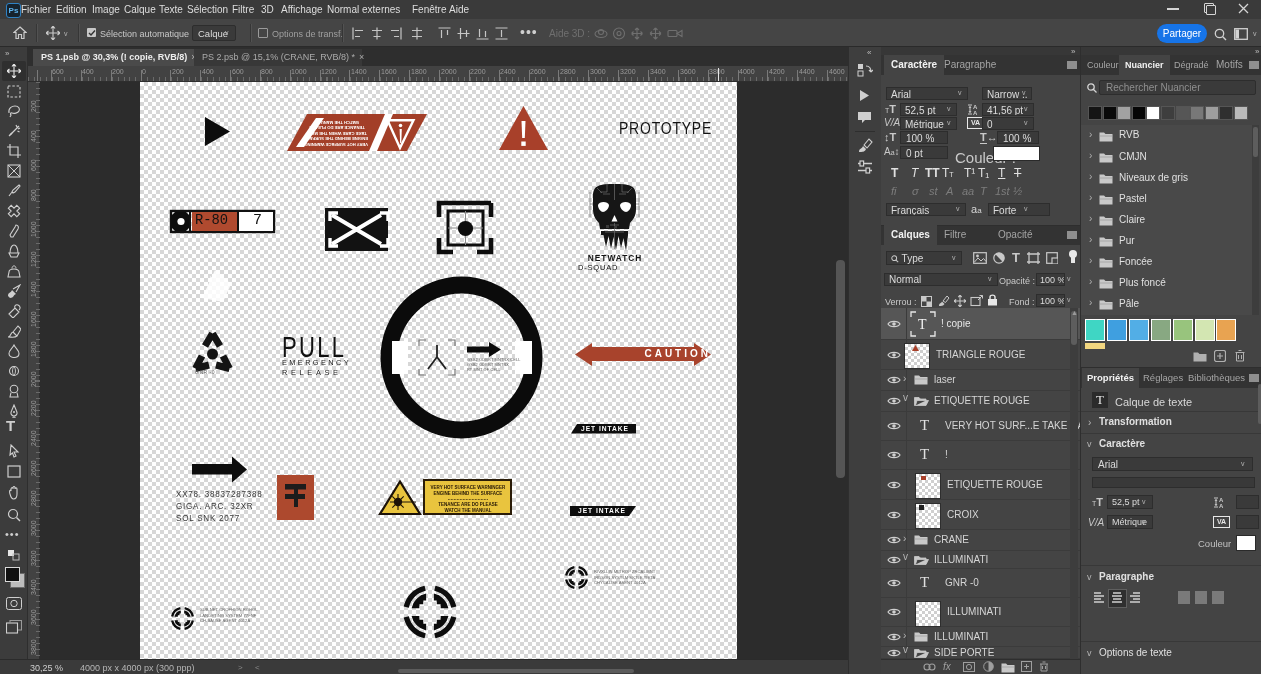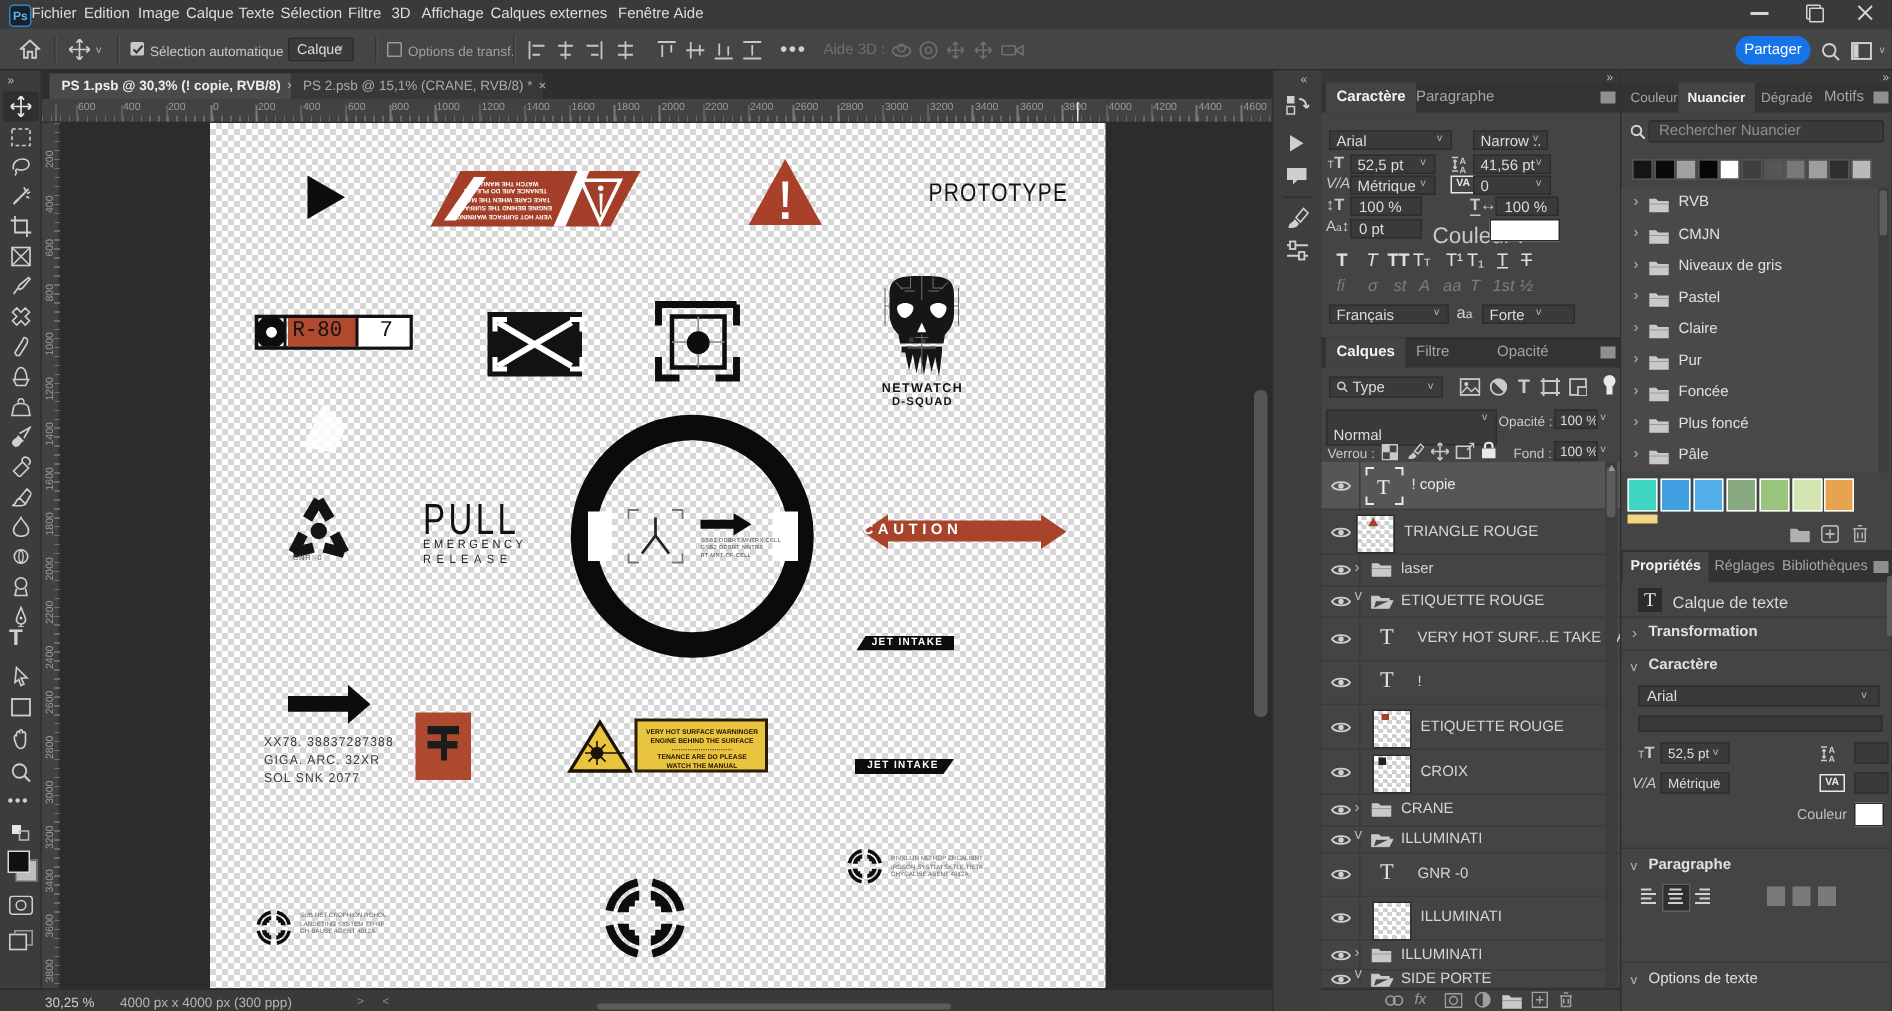--- a/index.html
+++ b/index.html
@@ -37,21 +37,21 @@
 <div class="a" style="left:6px;top:3px;width:13px;height:13px;background:#16232e;border:1px solid #2f82c4;border-radius:3px;color:#5eb4ef;font-size:8px;font-weight:bold;text-align:center;line-height:13px">Ps</div>
 <span style="left:21px">Fichier</span>
     <span style="left:56px">Edition</span>
     <span style="left:92px">Image</span>
     <span style="left:124px">Calque</span>
     <span style="left:159px">Texte</span>
     <span style="left:187px">Sélection</span>
     <span style="left:232px">Filtre</span>
     <span style="left:261px">3D</span>
     <span style="left:281px">Affichage</span>
-    <span style="left:327px">Calques externes</span>
+    <span style="left:327px">Normal externes</span>
     <span style="left:412px">Fenêtre</span>
     <span style="left:449px">Aide</span>
 <div class="a" style="left:1167px;top:8px;width:12px;height:1.5px;background:#d5d5d5"></div>
 <div class="a" style="left:1204px;top:3px;width:8px;height:8px;border:1.2px solid #d5d5d5;border-radius:1px"></div>
 <div class="a" style="left:1206px;top:5px;width:8px;height:8px;border:1.2px solid #d5d5d5;border-radius:1px;background:#3a3a3a"></div>
 <svg class="a" style="left:1238px;top:3px" width="11" height="11" viewBox="0 0 11 11">
       <path d="M1 1 L10 10 M10 1 L1 10" stroke="#d5d5d5" stroke-width="1.3"></path>
     </svg>
 </div>
 <div class="a" id="optbar">
@@ -382,27 +382,27 @@
         </defs>
 <use href="#xh" transform="translate(259 499) scale(0.969)"></use>
 <use href="#xh" transform="translate(423 482) scale(0.422)"></use>
 <use href="#xh" transform="translate(29 523) scale(0.422)"></use>
 </svg>
 <div class="a" style="left:479px;top:36.5px;width:90px;color:#141414;font-size:17px;letter-spacing:1px;transform:scaleX(0.82);transform-origin:left top;white-space:nowrap">PROTOTYPE</div>
 <div class="a" style="left:55px;top:130px;color:#131313;font-size:15px;font-family:'Liberation Mono',monospace;white-space:nowrap;transform:scaleX(0.92);transform-origin:left top">R-80</div>
 <div class="a" style="left:113px;top:130px;color:#131313;font-size:15px;font-family:'Liberation Mono',monospace">7</div>
 <div class="a" style="left:166px;top:37px;width:62px;height:28px;transform:rotate(180deg);color:#ffffff;font-size:4.2px;line-height:5.5px;text-align:center;font-weight:bold;white-space:nowrap">VERY HOT SURFACE WARNINGER<br>ENGINE BEHIND THE SURFACE<br>TAKE CARE WHEN THE MAIN<br>TENANCE ARE DO PLEASE<br>WATCH THE MANUAL</div>
 <div class="a" style="left:440px;top:171px;width:70px;text-align:center;color:#141414;font-size:8.5px;font-weight:bold;letter-spacing:1px;transform:scaleX(0.98);transform-origin:center top">NETWATCH</div>
-<div class="a" style="left:438px;top:180.5px;width:74px;text-align:center;color:#141414;font-size:7.5px;font-weight:bold;letter-spacing:0.8px">D-SQUAD</div>
+<div class="a" style="left:438px;top:180.5px;width:74px;color:#141414;font-size:7.5px;font-weight:normal;letter-spacing:0.8px">D-SQUAD</div>
 <div class="a" style="left:55px;top:287px;color:#5a5a5a;font-size:5px;letter-spacing:0.5px">GNR  -0</div>
 <div class="a" style="left:142px;top:249px;color:#111111;font-size:29px;letter-spacing:3px;transform:scaleX(0.76);transform-origin:left top">PULL</div>
 <div class="a" style="left:142px;top:276px;color:#222222;font-size:8px;letter-spacing:2.6px;transform:scaleX(0.92);transform-origin:left top">EMERGENCY</div>
 <div class="a" style="left:142px;top:286px;color:#222222;font-size:8px;letter-spacing:4px;transform:scaleX(0.92);transform-origin:left top">RELEASE</div>
 <div class="a" style="left:327px;top:276px;width:44px;color:#555;font-size:3.8px;line-height:4.8px;letter-spacing:0.2px;white-space:nowrap">GSB2 ODBRT MNTRX CELL<br>GSB2 ODBRT MNTRX<br>RT MNT OF CELL</div>
-<div class="a" style="left:435px;top:265.5px;width:136px;text-align:left;color:#ffffff;font-size:10px;font-weight:bold;letter-spacing:3px">CAUTION</div>
+<div class="a" style="left:435px;top:265.5px;width:136px;text-align:right;color:#ffffff;font-size:10px;font-weight:bold;letter-spacing:3px">CAUTION</div>
 <div class="a" style="left:434px;top:343px;width:62px;text-align:center;color:#ffffff;font-size:7px;font-weight:bold;letter-spacing:1px;transform:scaleX(0.95);transform-origin:center top">JET  INTAKE</div>
 <div class="a" style="left:431px;top:425px;width:62px;text-align:center;color:#ffffff;font-size:7px;font-weight:bold;letter-spacing:1px;transform:scaleX(0.95);transform-origin:center top">JET  INTAKE</div>
 <div class="a" style="left:36px;top:406px;color:#3a3a3a;font-size:8.5px;line-height:12px;letter-spacing:0.8px;transform:scaleX(0.95);transform-origin:left top">XX78.  38837287388<br>GIGA.  ARC.  32XR<br>SOL SNK  2077</div>
 <div class="a" style="left:290px;top:403px;width:76px;text-align:center;color:#231505;font-size:4.5px;line-height:5.8px;font-weight:bold">VERY HOT SURFACE WARNINGER<br>ENGINE BEHIND THE SURFACE<br>···························<br>TENANCE ARE DO  PLEASE<br>WATCH THE MANUAL</div>
 <div class="a" style="left:454px;top:487px;width:72px;color:#6a6a6a;font-size:4.2px;line-height:5.6px">RIVXLLIN MLTROP ZRCALIBNT<br>IRDSON SYSTLM SKTLE TIETA<br>CHYCALISE ASENT 4012A</div>
 <div class="a" style="left:60px;top:525px;width:64px;color:#6a6a6a;font-size:4.2px;line-height:5.6px">SUB NET CROFHION ROHOL<br>LANDETING SYSTEM 77FNF<br>CH-BAUSE AGENT 4012A</div>
 </div>
 <div class="a" style="left:796px;top:178px;width:9px;height:218px;background:#555555;border-radius:4px"></div>
 </div>
 <div class="a" id="statusbar">
@@ -514,21 +514,21 @@
 <div class="lbl" style="left:131px;top:203px;font-size:13px;font-weight:bold;color:#c9c9c9">T</div>
 <svg class="a" style="left:146px;top:205px" width="13" height="12" viewBox="0 0 13 12">
       <path d="M2 0 V12 M11 0 V12 M0 2 H13 M0 10 H13" stroke="#c9c9c9" stroke-width="1.3"></path>
     </svg>
 <svg class="a" style="left:165px;top:205px" width="12" height="12" viewBox="0 0 12 12">
       <rect x="0.7" y="0.7" width="10.6" height="10.6" fill="none" stroke="#c9c9c9" stroke-width="1.2"></rect>
       <rect x="6" y="6" width="6" height="6" fill="#444" stroke="#c9c9c9" stroke-width="1.2"></rect>
     </svg>
 <div class="a" style="left:188px;top:203px;width:8px;height:8px;background:#e8e8e8;border-radius:50%"></div>
     <div class="a" style="left:190px;top:209px;width:4px;height:7px;background:#e8e8e8"></div>
-<div class="inp" style="left:3px;top:226px;width:114px;height:13px;padding:11px 4px">Normal</div>
+<div class="inp" style="left:3px;top:226px;width:114px;height:13px;padding:0 4px">Normal</div>
     <span class="chev" style="left:107px;top:228px">v</span>
 <div class="lbl" style="left:118px;top:229px;font-size:9px">Opacité :</div>
 <div class="inp" style="left:155px;top:226px;width:29px;height:13px;padding:1px 3px;font-size:9px">100 %</div>
 <span class="chev" style="left:186px;top:228px">v</span>
 <div class="lbl" style="left:4px;top:250px;font-size:9px">Verrou :</div>
 <svg class="a" style="left:40px;top:249px" width="11" height="11" viewBox="0 0 11 11">
       <rect x="0.5" y="0.5" width="10" height="10" fill="none" stroke="#c9c9c9"></rect>
       <path d="M0.5 0.5 H5.5 V5.5 H0.5 Z M5.5 5.5 H10.5 V10.5 H5.5 Z" fill="#c9c9c9"></path>
     </svg>
 <svg class="a" style="left:57px;top:248px" width="12" height="12" viewBox="0 0 12 12">

